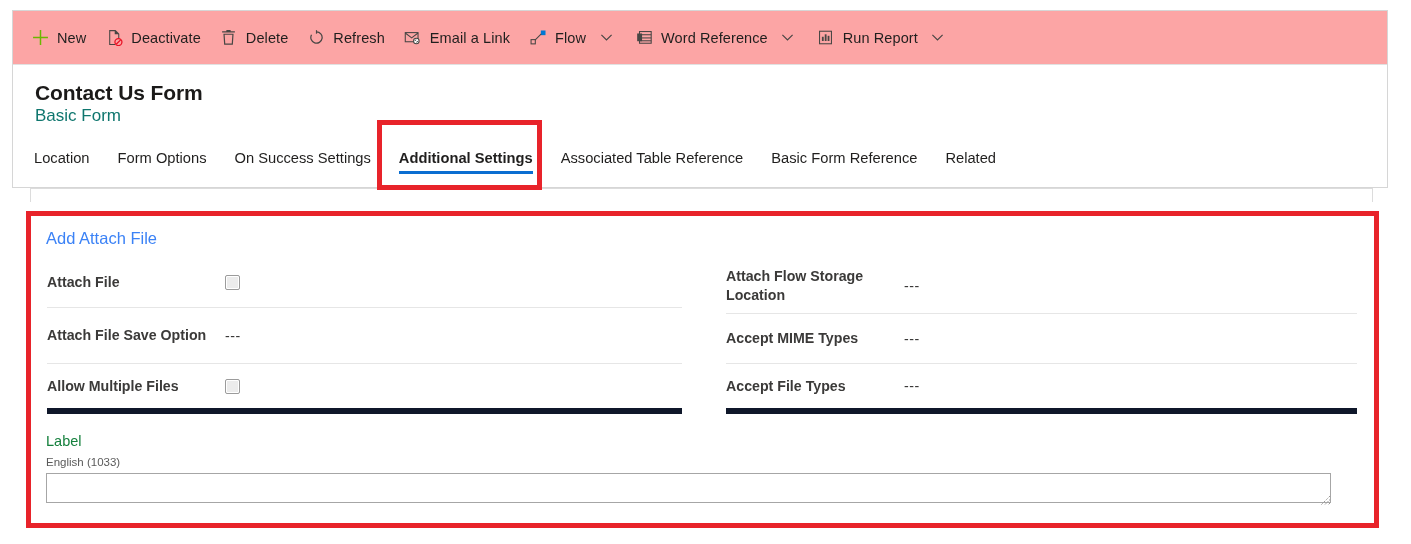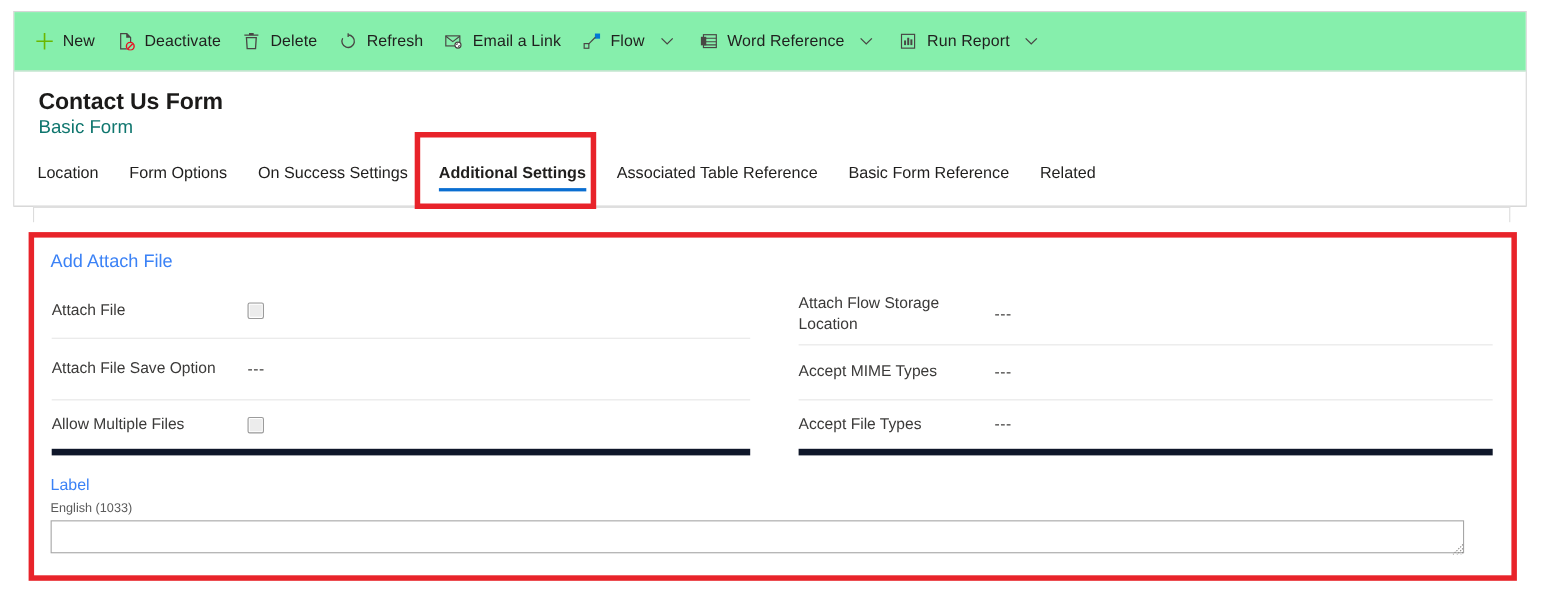--- a/index.html
+++ b/index.html
@@ -28,21 +28,21 @@
 
   
   .commandbar {
     position: absolute;
     left: 0; top: 0;
     width: 100%; height: 54px;
     border-bottom: 1px solid #e1e1e1;
     display: flex;
     align-items: center;
     padding-left: 8px;
-    background: #86efac;
+    background: #fca5a5;
   }
   .cmd {
     display: flex;
     align-items: center;
     height: 100%;
     padding: 0 9px;
     cursor: pointer;
     white-space: nowrap;
   }
   .cmd-ico {
@@ -173,20 +173,21 @@
   }
   .field.tall { min-height: 56px; }
   .field.last { border-bottom: 6px solid #0f172a; }
   .f-label {
     width: 178px;
     flex: none;
     font-size: 14.2px;
     color: #3b3a39;
     line-height: 19px;
     padding-right: 8px;
+    font-weight: bold;
   }
   .f-value {
     font-size: 14.2px;
     color: #3b3a39;
     letter-spacing: .5px;
     cursor: pointer;
   }
   .checkbox {
     width: 15px; height: 15px;
     border: 1px solid #9b9b9b;
@@ -196,21 +197,21 @@
     cursor: pointer;
     flex: none;
   }
 
   
   .label-block {
     padding: 18px 0 0 13px;
   }
   .lb-title {
     font-size: 14.5px;
-    color: #3b82f6;
+    color: #15803d;
     line-height: 18px;
   }
   .lb-lang {
     font-size: 11.5px;
     color: #5a5a5a;
     margin-top: 5px;
     line-height: 14px;
   }
   .lb-input {
     display: block;

